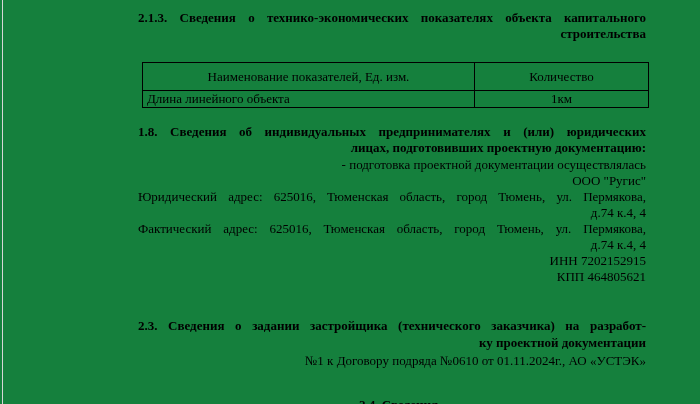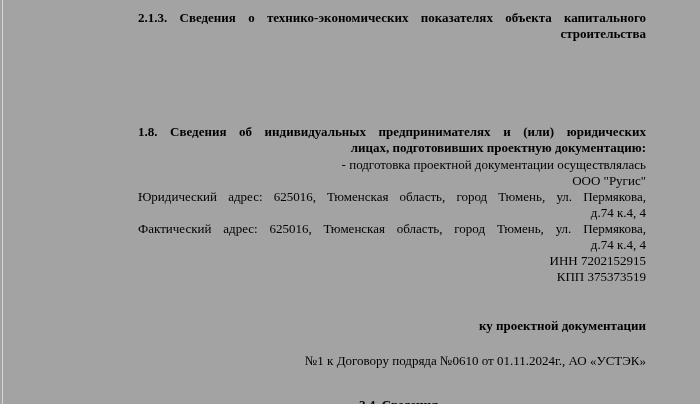--- a/index.html
+++ b/index.html
@@ -4,21 +4,21 @@
 <style>
   html, body {
     margin: 0;
     padding: 0;
     background: #ffffff;
   }
   .page {
     position: relative;
     width: 700px;
     height: 404px;
-    background: #a3a3a3;
+    background: #15803d;
     overflow: hidden;
     font-family: "Liberation Serif", "DejaVu Serif", serif;
     color: #000000;
     font-size: 13px;
   }
   .edge-line {
     position: absolute;
     left: 2px;
     top: 0;
     width: 1px;
@@ -88,38 +88,55 @@
 
 <div class="page">
 
   <div class="edge-line"></div>
 
   <div class="sec sec-213 lh155">
     <span class="line bold ind jfull">2.1.3. Сведения о технико-экономических показателях объекта капитального</span>
     <span class="line bold">строительства</span>
   </div>
 
+  <table class="teo">
+    <colgroup>
+        <col class="c-name">
+        <col class="c-qty">
+      </colgroup>
+    <tbody>
+        <tr class="head-row">
+      <th>Наименование показателей, Ед. изм.</th>
+      <th>Количество</th>
+    </tr>
+    <tr class="data-row">
+      <td class="cell-name">Длина линейного объекта</td>
+      <td class="cell-qty">1км</td>
+    </tr>
+  </tbody>
+    </table>
 
   <div class="sec sec-22-head lh16">
     <span class="line bold ind jfull">1.8. Сведения об индивидуальных предпринимателях и (или) юридических</span>
     <span class="line bold">лицах, подготовивших проектную документацию:</span>
   </div>
 
   <div class="sec sec-22-body lh16">
     <span class="line ind">- подготовка проектной документации осуществлялась</span>
     <span class="line ind">ООО "Ругис"</span>
     <span class="line ind jfull">Юридический адрес: 625016, Тюменская область, город Тюмень, ул. Пермякова,</span>
     <span class="line">д.74 к.4, 4</span>
     <span class="line ind jfull">Фактический адрес: 625016, Тюменская область, город Тюмень, ул. Пермякова,</span>
     <span class="line">д.74 к.4, 4</span>
     <span class="line ind">ИНН 7202152915</span>
-    <span class="line ind">КПП 375373519</span>
+    <span class="line ind">КПП 464805621</span>
   </div>
 
   <div class="sec sec-23-head lh17">
+    <span class="line bold ind jfull">2.3. Сведения о задании застройщика (технического заказчика) на разработ-</span>
     <span class="line bold">ку проектной документации</span>
   </div>
 
   <div class="sec sec-23-body lh17">
     <span class="line">№1 к Договору подряда №0610 от 01.11.2024г., АО «УСТЭК»</span>
   </div>
 
   <div class="sec sec-24-part lh16">
     <span class="line bold">2.4. Сведения</span>
   </div>

